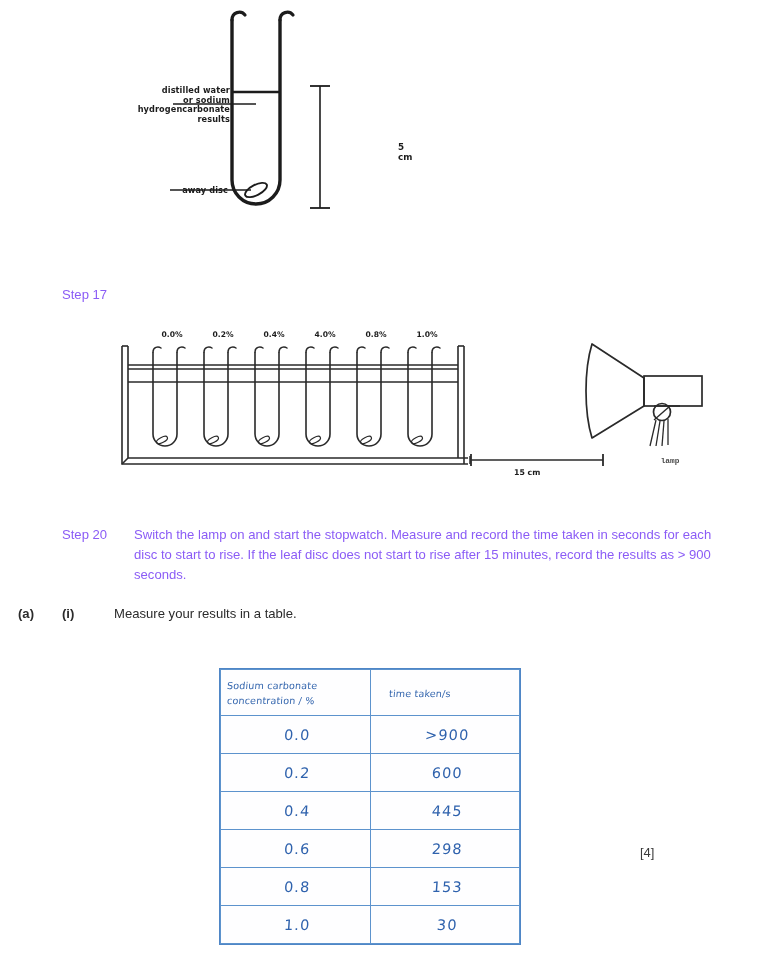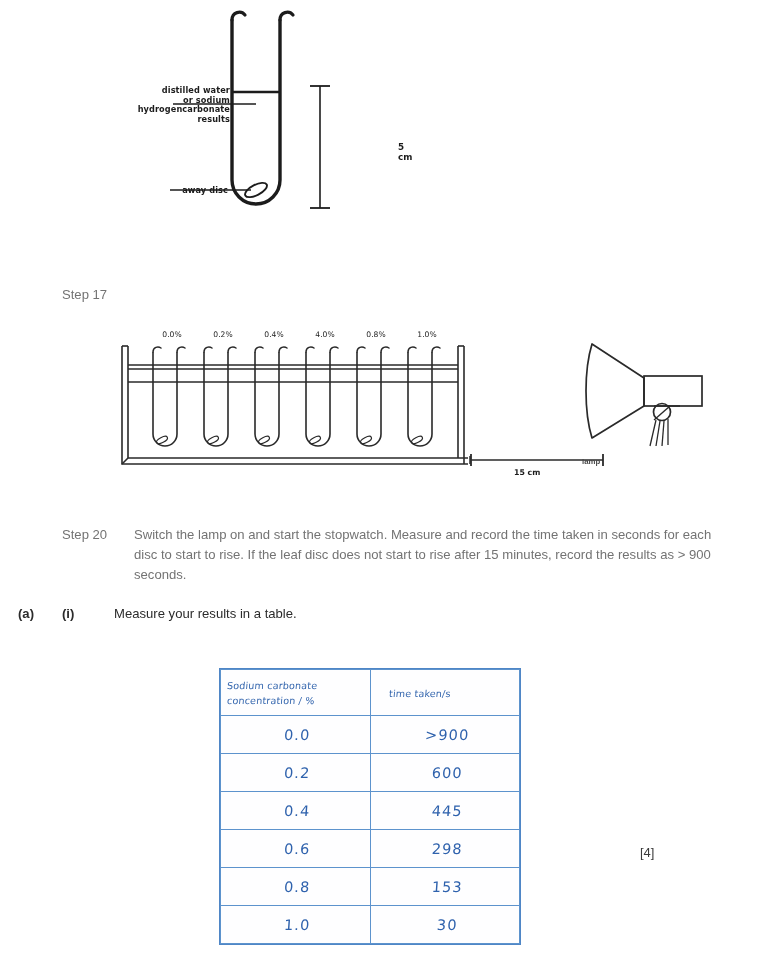--- a/index.html
+++ b/index.html
@@ -57,21 +57,21 @@
     font-size: 8.8px;
     color: #1c1c1c;
   }
 
   
   .step-block {
     position: absolute;
     display: flex;
     font-size: 13.1px;
     line-height: 1.52;
-    color: #737373;
+    color: #8b5cf6;
   }
   .step-tag {
     width: 72px;
     flex: 0 0 72px;
   }
   .step-body { flex: 1; }
 
   #step17 { left: 62px; top: 285px; width: 690px; }
   #step18 { left: 62px; top: 525px; width: 660px; }
 
@@ -93,21 +93,21 @@
     position: absolute;
     left: 112px;
     top: 330px;
     width: 400px;
     height: 160px;
   }
   .rack-conc-label {
     position: absolute;
     top: 0px;
     font-family: "DejaVu Sans", sans-serif;
-    font-weight: normal;
+    font-weight: bold;
     font-size: 7.6px;
     color: #1c1c1c;
     width: 40px;
     text-align: center;
   }
   #rack-15cm-label {
     position: absolute;
     left: 402px;
     top: 138px;
     width: 120px;
@@ -121,24 +121,25 @@
   
   #fig-lamp {
     position: absolute;
     left: 582px;
     top: 340px;
     width: 140px;
     height: 135px;
   }
   #lamp-label {
     position: absolute;
-    left: 582px;
+    left: 600px;
     top: 457px;
     width: 140px;
-    font-family: Liberation Sans, sans-serif;
+    text-align: center;
+    font-family: Liberation Mono, monospace;
     font-weight: bold;
     font-size: 7.8px;
     color: #4a4a4a;
   }
 
   
   #results-table {
     position: absolute;
     left: 219px;
     top: 668px;

